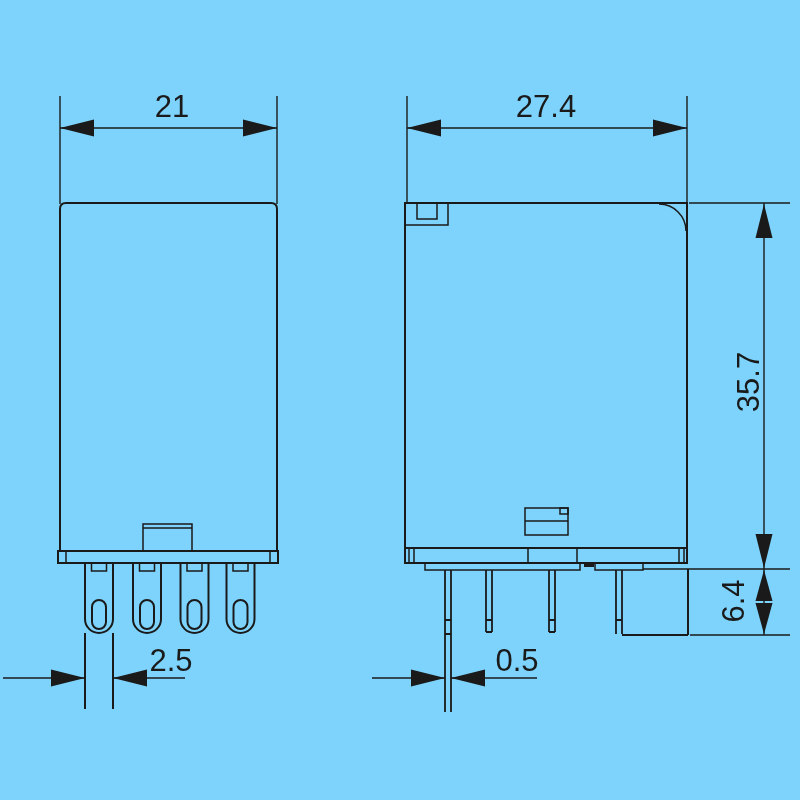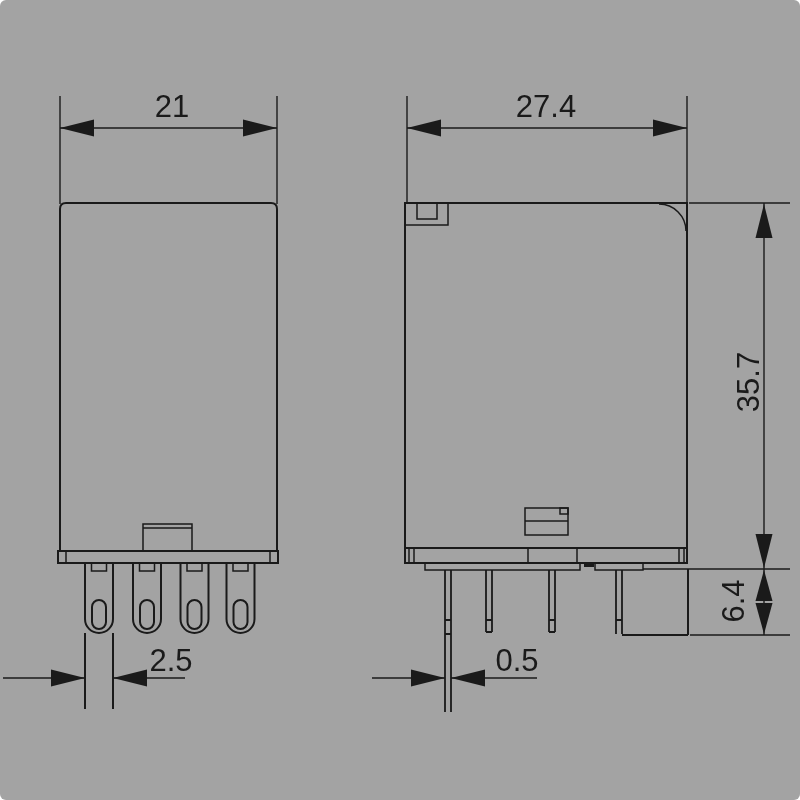--- a/index.html
+++ b/index.html
@@ -4,23 +4,22 @@
 <style>
   html, body {
     margin: 0;
     padding: 0;
     background: #ffffff;
   }
   #stage {
     position: relative;
     width: 800px;
     height: 800px;
-    background: #a3a3a3;
+    background: #7dd3fc;
     overflow: hidden;
-    border-radius: 6px;
   }
   svg { display: block; }
   .object  { stroke: #1a1a1a; stroke-width: 2;   fill: none; stroke-linecap: butt; stroke-linejoin: miter; }
   .detail  { stroke: #1a1a1a; stroke-width: 1.5; fill: none; }
   .thin    { stroke: #1a1a1a; stroke-width: 1.4; fill: none; }
   .pinline { stroke: #1a1a1a; stroke-width: 1.8; fill: none; }
   .arrow   { fill: #1a1a1a; stroke: none; }
   .mark    { fill: #1a1a1a; stroke: none; }
   .dim-text {
     font-family: "Liberation Sans", "DejaVu Sans", sans-serif;

